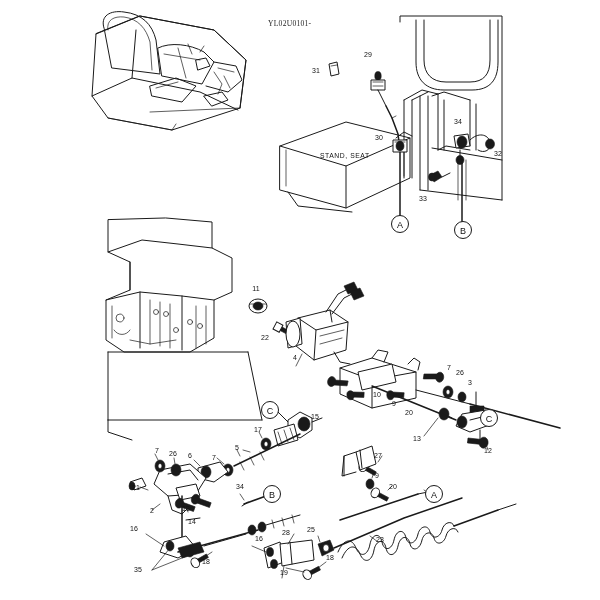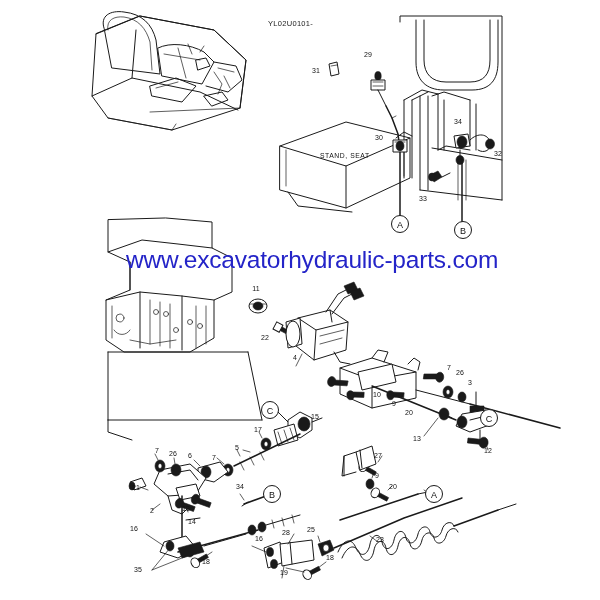--- a/index.html
+++ b/index.html
@@ -25,21 +25,21 @@
     width: 600px;
     height: 600px;
   }
   .partno {
     position: absolute;
     left: 268px;
     top: 19px;
     font-size: 7.5px;
     letter-spacing: 0.3px;
     color: #1b1b1b;
-    font-family: Liberation Sans, sans-serif;
+    font-family: Liberation Serif, serif;
     white-space: nowrap;
   }
   .watermark {
     position: absolute;
     left: 126px;
     top: 246px;
     width: 370px;
     font-family: "Liberation Sans", sans-serif;
     font-size: 24.5px;
     letter-spacing: -0.2px;
@@ -492,15 +492,14 @@
         <text x="330" y="560" class="ctxt" text-anchor="middle">18</text>
         <text x="284" y="575" class="ctxt" text-anchor="middle">19</text>
       </g>
 
   </svg>
 
   <div class="partno">YL02U0101-</div>
 
   <div class="stand-seat-label">STAND, SEAT</div>
 
-  <div class="watermark">www.excavatorhydraulic-parts.com</div>
 
 </div>
 
 </body></html>

